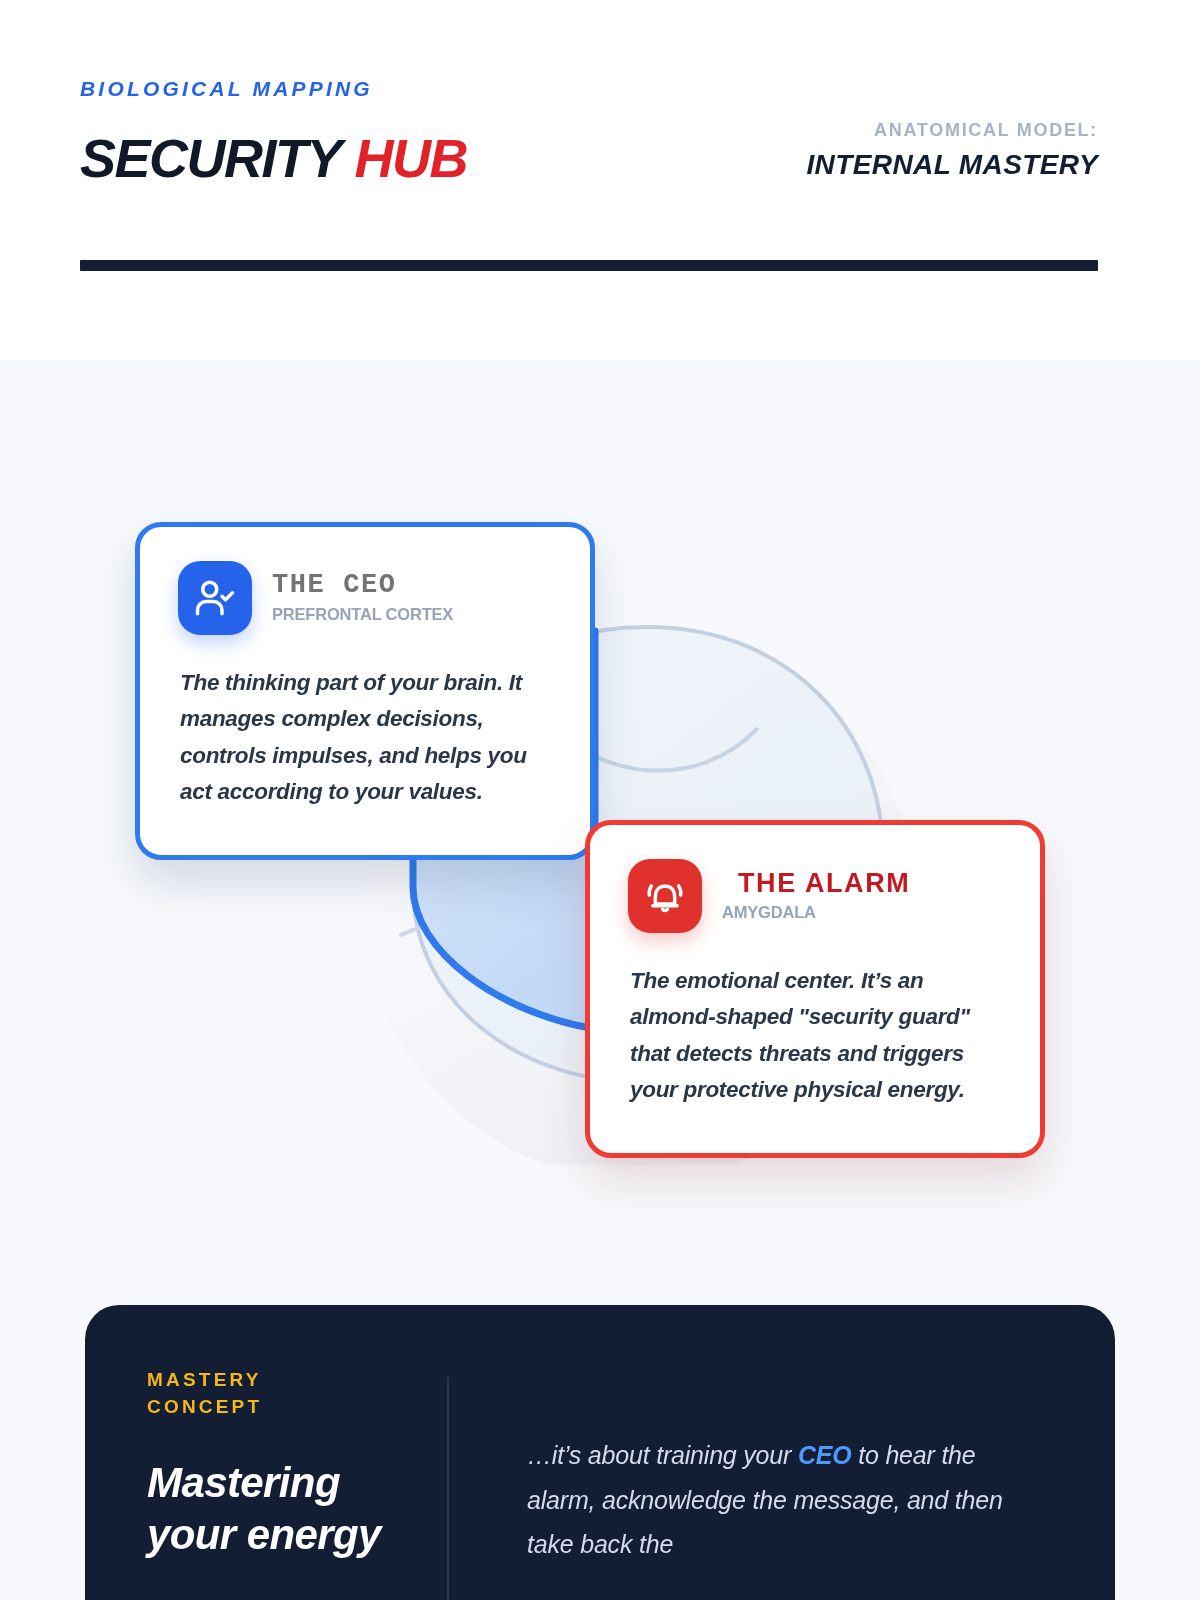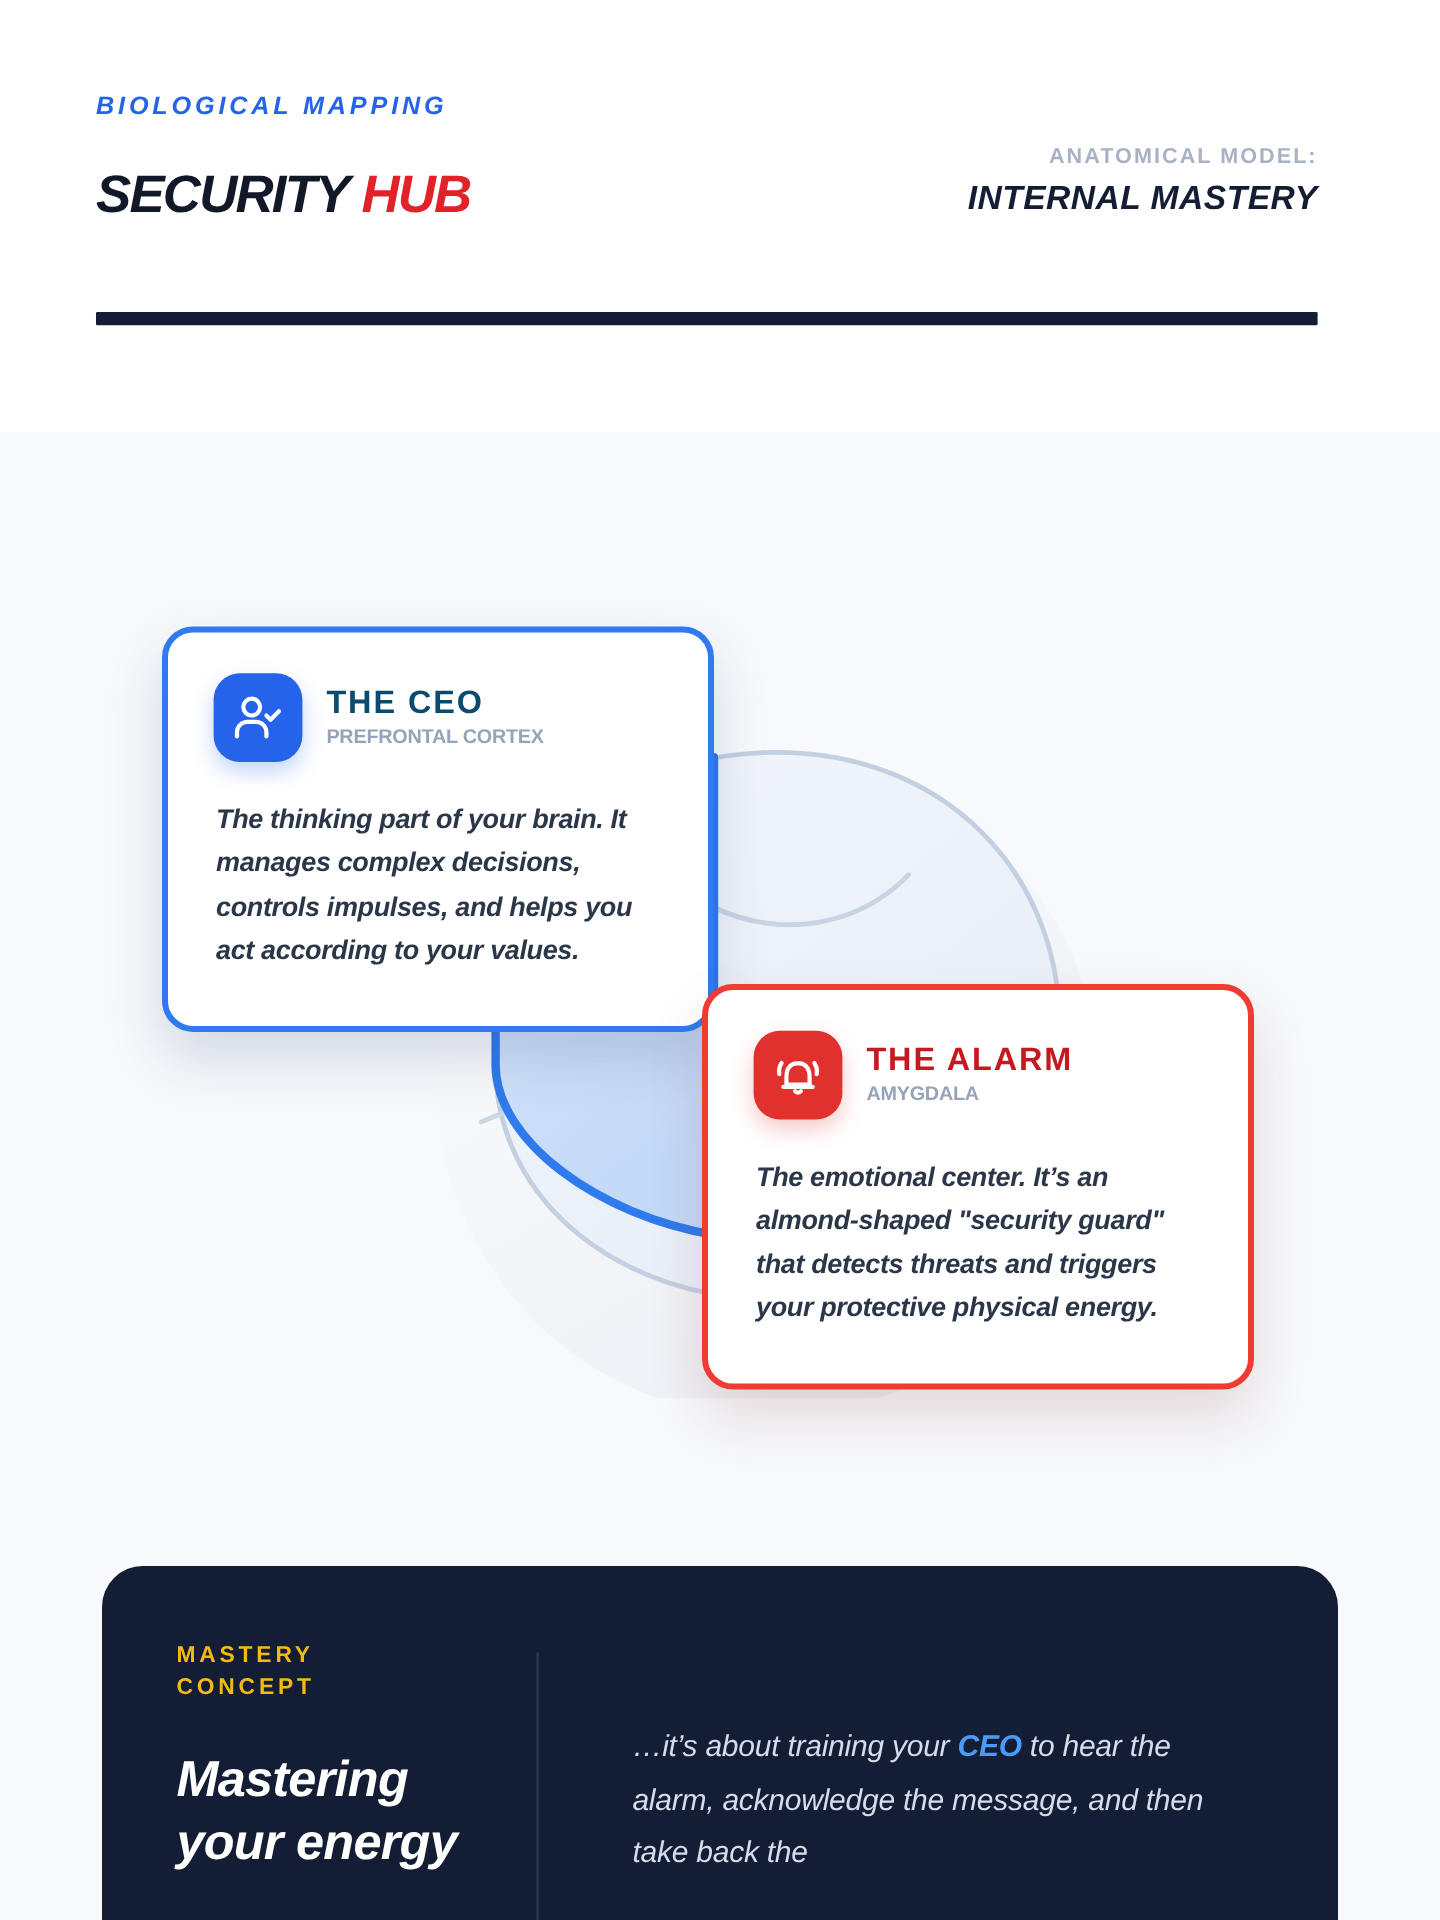--- a/index.html
+++ b/index.html
@@ -51,21 +51,21 @@
   }
 
   .brand-row {
     display: flex;
     align-items: flex-end;
     justify-content: space-between;
     width: 1018px;
   }
 
   .brand-title {
-    font-size: 44px;
+    font-size: 54px;
     font-weight: 700;
     font-style: italic;
     letter-spacing: -1.5px;
     line-height: 1;
     color: #111827;
     white-space: nowrap;
   }
   .brand-title .t1 { color: #111827; }
   .brand-title .t2 { color: #e12228; }
 
@@ -165,22 +165,22 @@
   .card-icon svg { display: block; }
 
   .card-titles { padding-bottom: 2px; }
   .card-title {
     font-size: 27px;
     font-weight: 700;
     letter-spacing: 1.6px;
     line-height: 1.05;
     margin-bottom: 7px;
   }
-  .title-blue { color: #0c4a6e; }
-  .title-red  { color: #c31a1f; }
+  .title-blue { color: #737373; font-family: Liberation Mono, monospace; }
+  .title-red  { color: #c31a1f; margin-left: 16px; }
   .card-sub {
     font-size: 16.5px;
     font-weight: 700;
     letter-spacing: -0.2px;
     color: #96a3b8;
     line-height: 1;
   }
 
   .card-body {
     padding: 30px 40px 0 40px;

